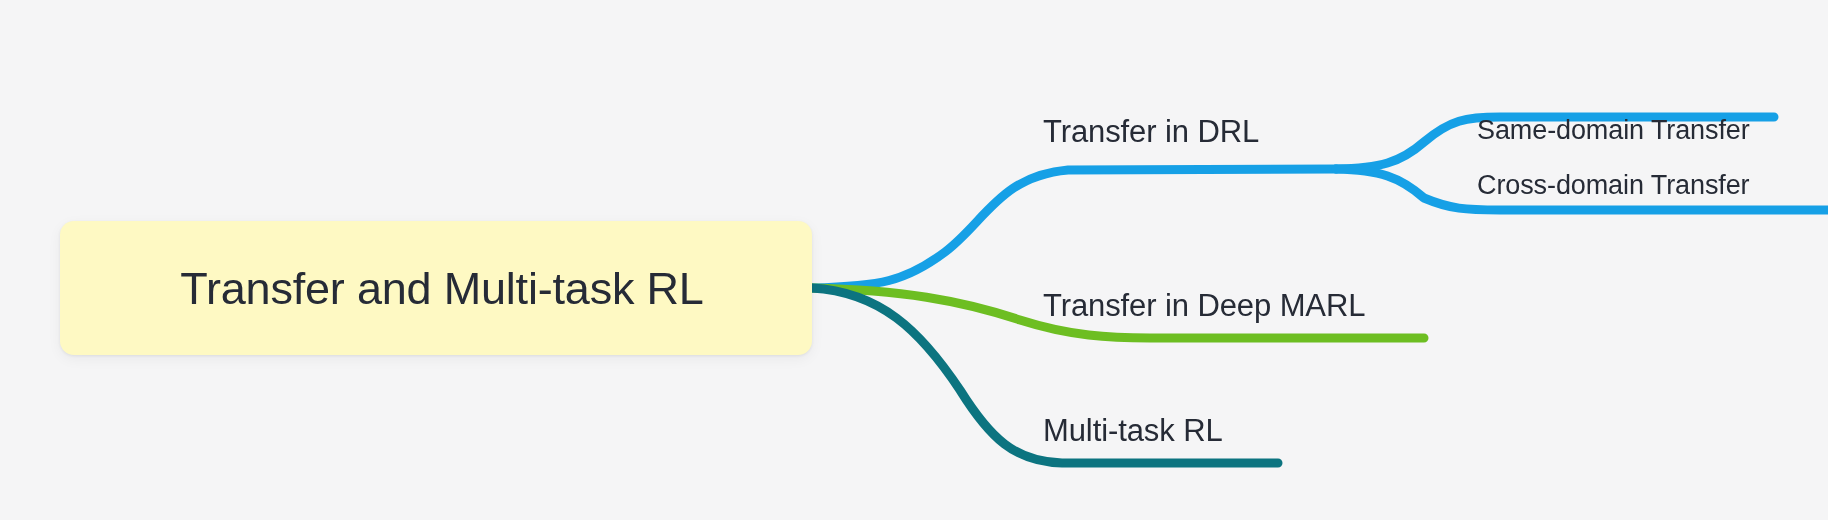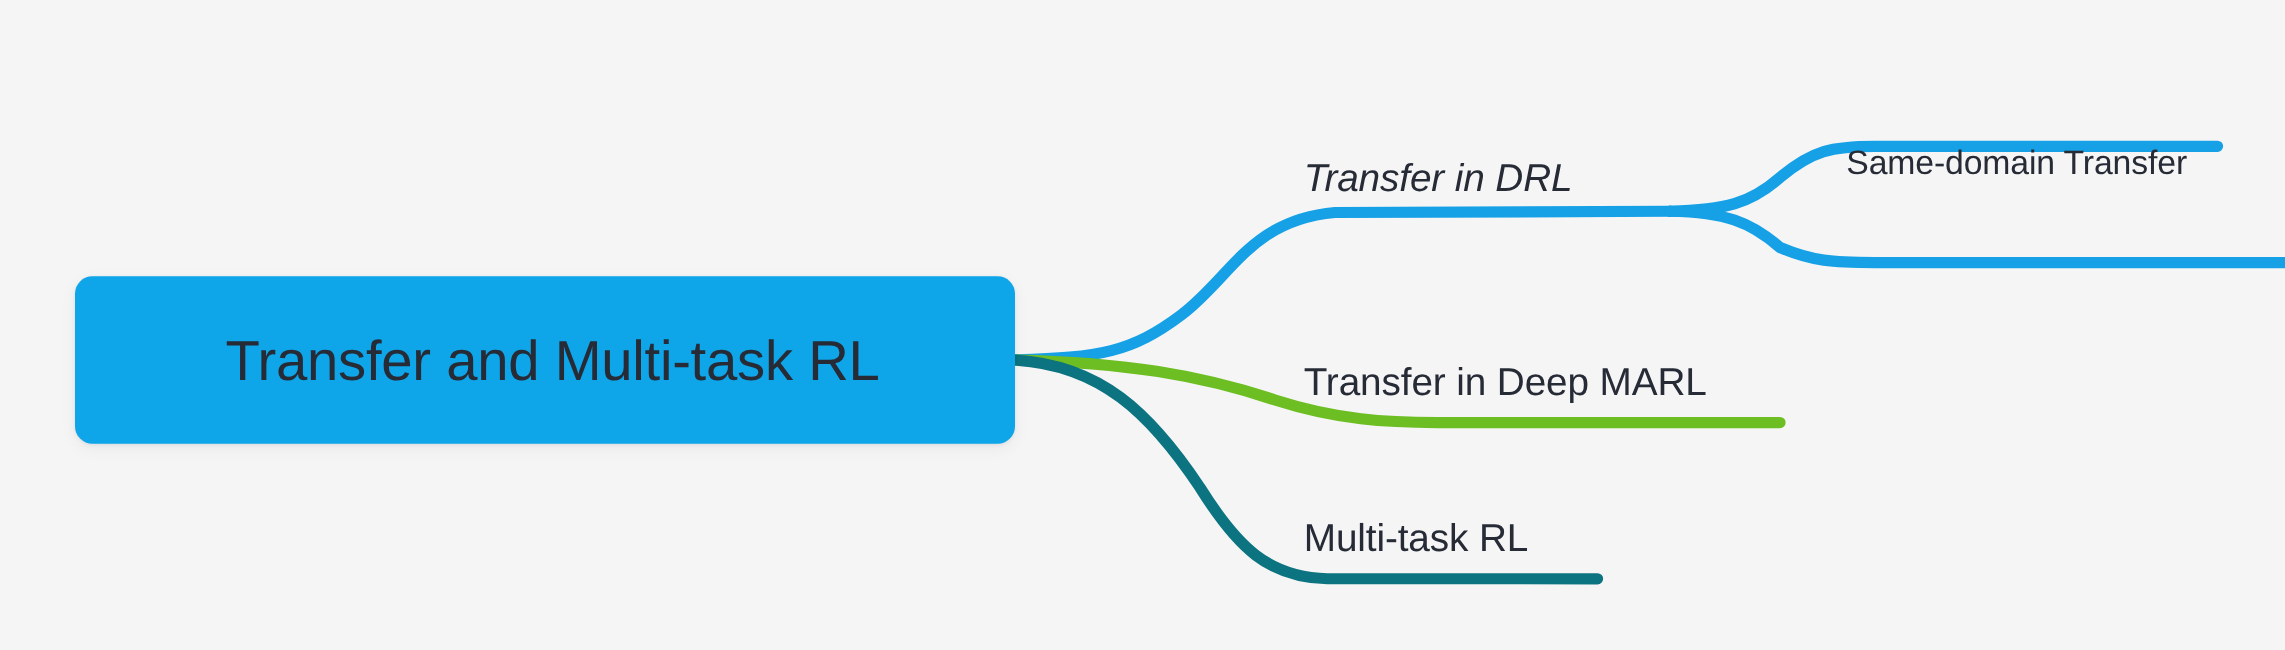--- a/index.html
+++ b/index.html
@@ -59,22 +59,21 @@
     color: #262b36;
     line-height: 1;
     white-space: nowrap;
     letter-spacing: -0.1px;
   }
   .leaf-label.small {
     font-size: 27px;
   }
   #label-transfer-in-drl {
     left: 1043px;
-    top: 127px;
-    font-style: italic;
+    top: 116px;
   }
   #label-same-domain-transfer {
     left: 1477px;
     top: 79px;
     margin-top: 38px;
   }
   #label-cross-domain-transfer {
     left: 1477px;
     top: 172px;
   }
@@ -98,26 +97,27 @@
 
     <path d="M 1336 169 C 1380 168 1400 163 1424 142 C 1450 120 1466 117 1500 117 L 1774 117" fill="none" stroke="#16a0e6" stroke-width="9" stroke-linecap="round"></path>
 
     <path d="M 1336 169 C 1380 170 1400 177 1424 198 C 1450 209 1466 210 1500 210 L 1830 210" fill="none" stroke="#16a0e6" stroke-width="9" stroke-linecap="round"></path>
 
     <path d="M 812 288 C 900 290 960 300 1020 320 C 1070 336 1110 338 1150 338 L 1424 338" fill="none" stroke="#6dbe22" stroke-width="9" stroke-linecap="round"></path>
 
     <path d="M 812 288 C 880 292 920 330 960 390 C 990 438 1015 462 1062 463 L 1278 463" fill="none" stroke="#0c7480" stroke-width="9" stroke-linecap="round"></path>
   </svg>
 
-  <div class="node-box" id="root-node" style="background: #0ea5e9; padding-left: 12px;">
+  <div class="node-box" id="root-node" style="background: #fef9c3; padding-left: 12px;">
     <span class="node-label">Transfer and Multi-task RL</span>
   </div>
 
   <span class="leaf-label" id="label-transfer-in-drl">Transfer in DRL</span>
 
   <span class="leaf-label small" id="label-same-domain-transfer">Same-domain Transfer</span>
 
+  <span class="leaf-label small" id="label-cross-domain-transfer">Cross-domain Transfer</span>
 
   <span class="leaf-label" id="label-multi-task-rl">Multi-task RL</span>
 
   <span class="leaf-label" id="label-transfer-in-deep-marl">Transfer in Deep MARL</span>
 
 </div>
 
 </body></html>

